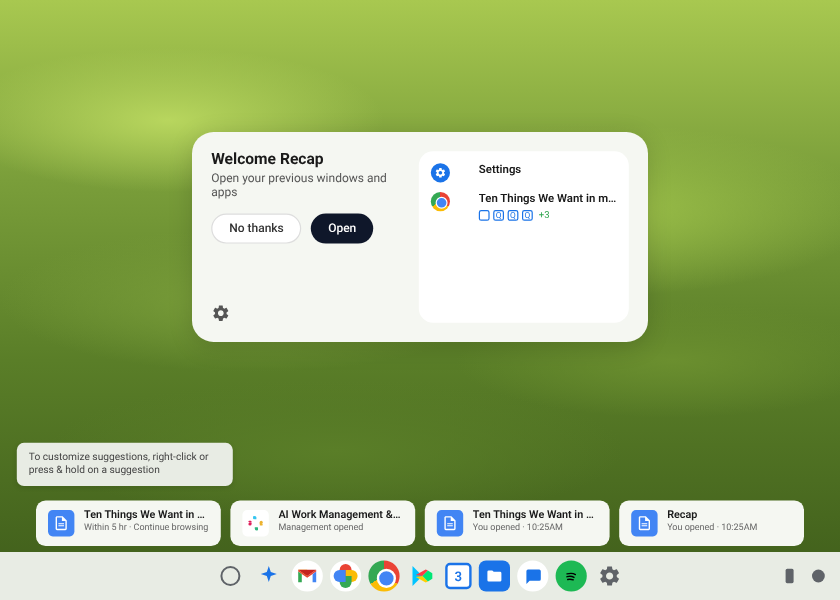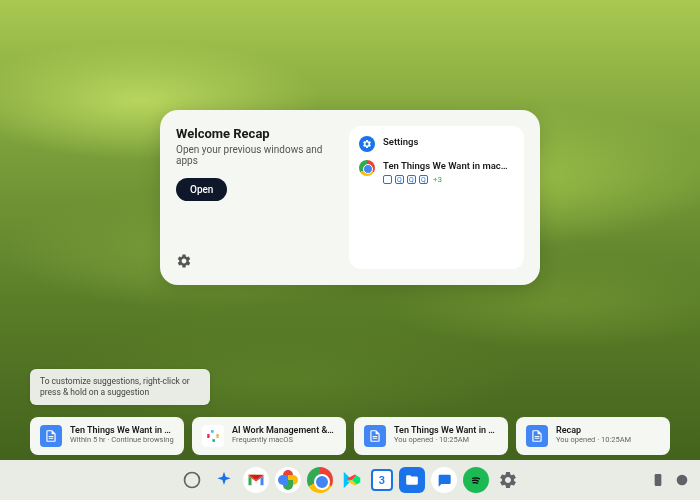--- a/index.html
+++ b/index.html
@@ -8,30 +8,30 @@
 .recap{position:absolute;top:110px;left:160px;width:380px;height:175px;background:#f5f7f2;border-radius:18px;display:flex;padding:16px;gap:14px;box-shadow:0 4px 20px rgba(0,0,0,.15)}
 .recap-left{flex:1;display:flex;flex-direction:column;position:relative}
 .recap-title{font-size:13px;font-weight:700;color:#1a1a1a;margin-bottom:3px}
 .recap-sub{font-size:10px;color:#555;margin-bottom:12px}
 .recap-btns{display:flex;gap:8px}
 .btn{padding:6px 14px;border-radius:16px;font-size:10px;font-weight:500;border:none;cursor:pointer}
 .btn-no{background:#fff;color:#333;border:1px solid #ddd}
 .btn-open{background:#0f172a;color:#fff}
 .gear{position:absolute;bottom:0;left:0;width:16px;height:16px;color:#555}
 .recap-right{width:175px;background:#fff;border-radius:12px;padding:10px}
-.right-item{display:flex;align-items:flex-start;gap:8px;margin-bottom:8px}
+.right-item{display:flex;align-items:flex-start;gap:24px;margin-bottom:8px}
 .right-icon{width:16px;height:16px;flex-shrink:0;border-radius:50%;display:flex;align-items:center;justify-content:center}
 .settings-icon{background:#1a73e8;color:#fff;font-size:10px}
 .chrome-icon{position:relative;width:16px;height:16px;border-radius:50%;background:conic-gradient(#ea4335 0 120deg,#fbbc05 120deg 240deg,#34a853 240deg 360deg)}
 .chrome-icon::after{content:"";position:absolute;top:4px;left:4px;width:8px;height:8px;background:#4285f4;border-radius:50%;border:1.5px solid #fff}
 .right-text{font-size:9.5px;font-weight:600;color:#1a1a1a;line-height:1.3;flex:1;white-space:nowrap;overflow:hidden;text-overflow:ellipsis}
 .mini-tabs{display:flex;gap:3px;margin-top:3px;align-items:center}
 .mini-tab{width:9px;height:9px;border:1px solid #1a73e8;border-radius:2px;font-size:7px;color:#1a73e8;display:flex;align-items:center;justify-content:center}
 .mini-more{font-size:8px;color:#34a853;margin-left:2px}
-.hint{position:absolute;bottom:95px;left:30px;background:#e8ece4;padding:7px 10px;border-radius:6px;font-size:8.5px;color:#444;max-width:180px;line-height:1.3;box-shadow:0 1px 4px rgba(0,0,0,.1)}
+.hint{position:absolute;bottom:95px;left:14px;background:#e8ece4;padding:7px 10px;border-radius:6px;font-size:8.5px;color:#444;max-width:180px;line-height:1.3;box-shadow:0 1px 4px rgba(0,0,0,.1)}
 .suggestions{position:absolute;bottom:45px;left:30px;right:30px;display:flex;gap:8px}
 .sug{flex:1;background:#f5f7f2;border-radius:8px;padding:8px 10px;display:flex;gap:8px;align-items:flex-start;min-width:0}
 .sug-icon{width:22px;height:22px;flex-shrink:0;border-radius:4px;display:flex;align-items:center;justify-content:center;font-size:12px;color:#fff}
 .docs{background:#4285f4}
 .slack{background:#fff;position:relative}
 .slack svg{width:16px;height:16px}
 .sug-text{min-width:0;flex:1}
 .sug-title{font-size:9px;font-weight:600;color:#1a1a1a;white-space:nowrap;overflow:hidden;text-overflow:ellipsis}
 .sug-sub{font-size:7.5px;color:#666;white-space:nowrap;overflow:hidden;text-overflow:ellipsis}
 .shelf{position:absolute;bottom:0;left:0;right:0;height:40px;background:#e8ece4;display:flex;align-items:center;padding:0 10px;gap:4px}
@@ -65,20 +65,21 @@
 </head>
 <body>
 
 <div class="wallpaper"></div>
 
 <div class="recap">
   <div class="recap-left">
     <div class="recap-title">Welcome Recap</div>
     <div class="recap-sub">Open your previous windows and apps</div>
     <div class="recap-btns">
+      <button class="btn btn-no">No thanks</button>
       <button class="btn btn-open">Open</button>
     </div>
     <div class="gear">
       <svg viewBox="0 0 24 24" fill="currentColor">
           <path d="M19.14,12.94c0.04-0.3,0.06-0.61,0.06-0.94c0-0.32-0.02-0.64-0.07-0.94l2.03-1.58c0.18-0.14,0.23-0.41,0.12-0.61 l-1.92-3.32c-0.12-0.22-0.37-0.29-0.59-0.22l-2.39,0.96c-0.5-0.38-1.03-0.7-1.62-0.94L14.4,2.81c-0.04-0.24-0.24-0.41-0.48-0.41 h-3.84c-0.24,0-0.43,0.17-0.47,0.41L9.25,5.35C8.66,5.59,8.12,5.92,7.63,6.29L5.24,5.33c-0.22-0.08-0.47,0-0.59,0.22L2.74,8.87 C2.62,9.08,2.66,9.34,2.86,9.48l2.03,1.58C4.84,11.36,4.8,11.69,4.8,12s0.02,0.64,0.07,0.94l-2.03,1.58 c-0.18,0.14-0.23,0.41-0.12,0.61l1.92,3.32c0.12,0.22,0.37,0.29,0.59,0.22l2.39-0.96c0.5,0.38,1.03,0.7,1.62,0.94l0.36,2.54 c0.05,0.24,0.24,0.41,0.48,0.41h3.84c0.24,0,0.44-0.17,0.47-0.41l0.36-2.54c0.59-0.24,1.13-0.56,1.62-0.94l2.39,0.96 c0.22,0.08,0.47,0,0.59-0.22l1.92-3.32c0.12-0.22,0.07-0.47-0.12-0.61L19.14,12.94z M12,15.6c-1.98,0-3.6-1.62-3.6-3.6 s1.62-3.6,3.6-3.6s3.6,1.62,3.6,3.6S13.98,15.6,12,15.6z"></path>
         </svg>
     </div>
   </div>
   <div class="recap-right">
     <div class="right-item">
@@ -128,21 +129,21 @@
           <path fill="#ECB22E" d="M19 9a2 2 0 1 1 0 4h-2v-2a2 2 0 0 1 2-2z"></path>
           <path fill="#2EB67D" d="M15 19a2 2 0 1 1-4 0v-2h2a2 2 0 0 1 2 2z"></path>
           <rect fill="#E01E5A" x="3" y="9" width="4" height="2" rx="1"></rect>
           <rect fill="#36C5F0" x="9" y="3" width="2" height="4" rx="1"></rect>
           <rect fill="#ECB22E" x="17" y="13" width="4" height="2" rx="1"></rect>
           <rect fill="#2EB67D" x="13" y="17" width="2" height="4" rx="1"></rect>
         </svg>
       </div>
     <div class="sug-text">
         <div class="sug-title">AI Work Management &amp; Pro...</div>
-        <div class="sug-sub">Frequently macOS</div>
+        <div class="sug-sub">Management opened</div>
       </div>
   </div>
   <div class="sug">
     <div class="sug-icon docs">
         <svg viewBox="0 0 24 24" width="14" fill="#fff">
           <path d="M14 2H6c-1.1 0-2 .9-2 2v16c0 1.1.9 2 2 2h12c1.1 0 2-.9 2-2V8l-6-6zM6 20V4h7v5h5v11H6z"></path>
           <path d="M8 12h8v1.5H8zm0 3h8v1.5H8z"></path>
         </svg>
       </div>
     <div class="sug-text">

